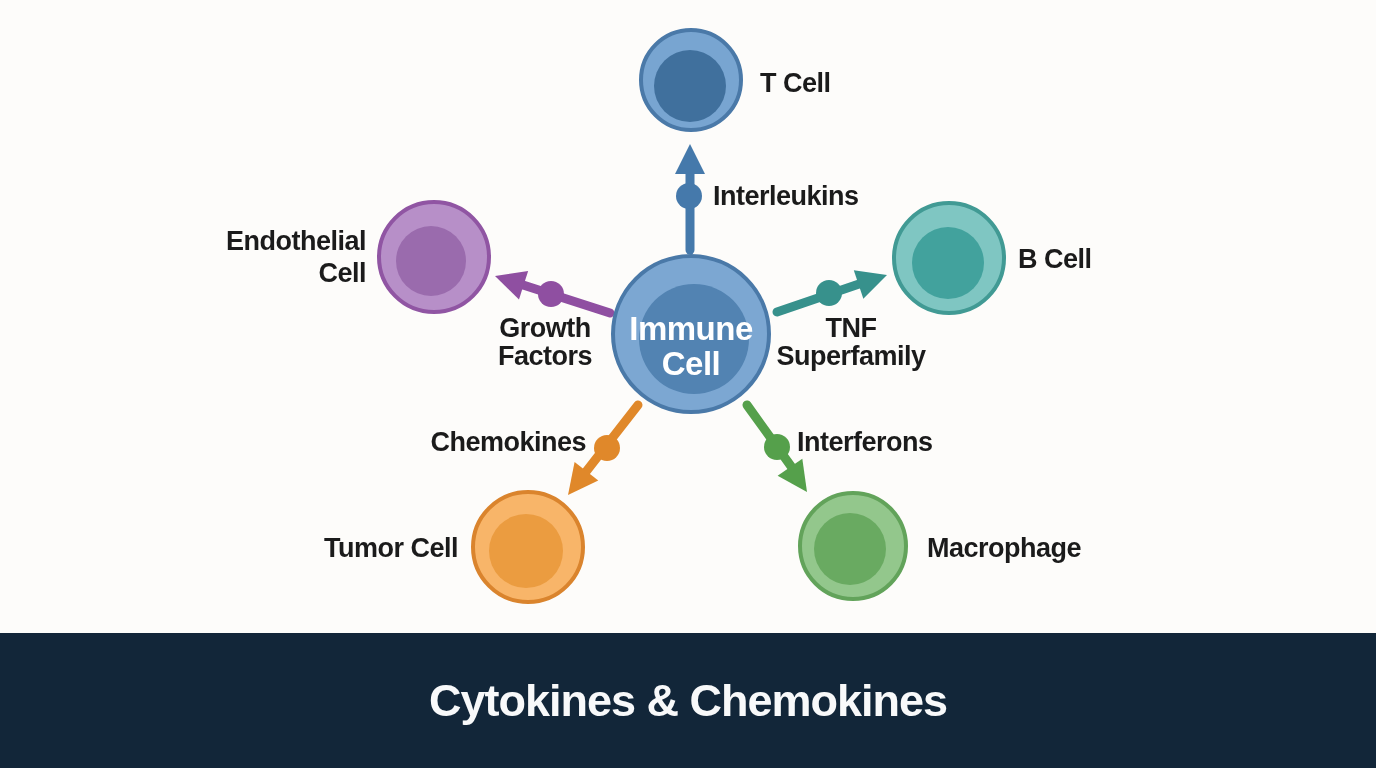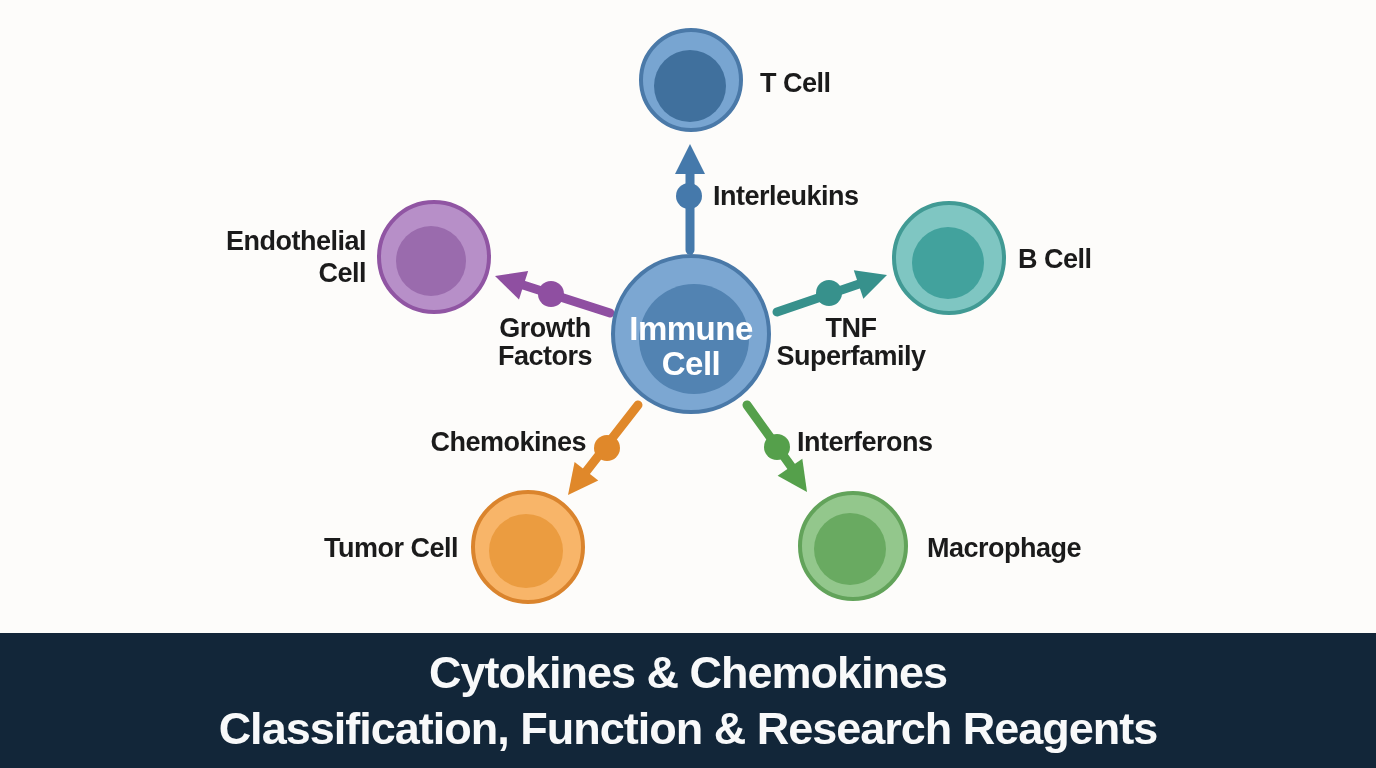--- a/index.html
+++ b/index.html
@@ -111,15 +111,14 @@
         <circle class="node-inner" cx="694" cy="339" r="55" fill="#5283b2"></circle>
         <text class="center-lbl" x="691" y="340" text-anchor="middle">Immune</text>
         <text class="center-lbl" x="691" y="375" text-anchor="middle">Cell</text>
       </g>
 
     </svg>
   </div>
 
   <div class="banner">
     <div class="banner-line">Cytokines &amp; Chemokines</div>
-    <div class="banner-line">Classification, Function &amp; Research Reagents</div>
   </div>
 </div>
 
 </body></html>

